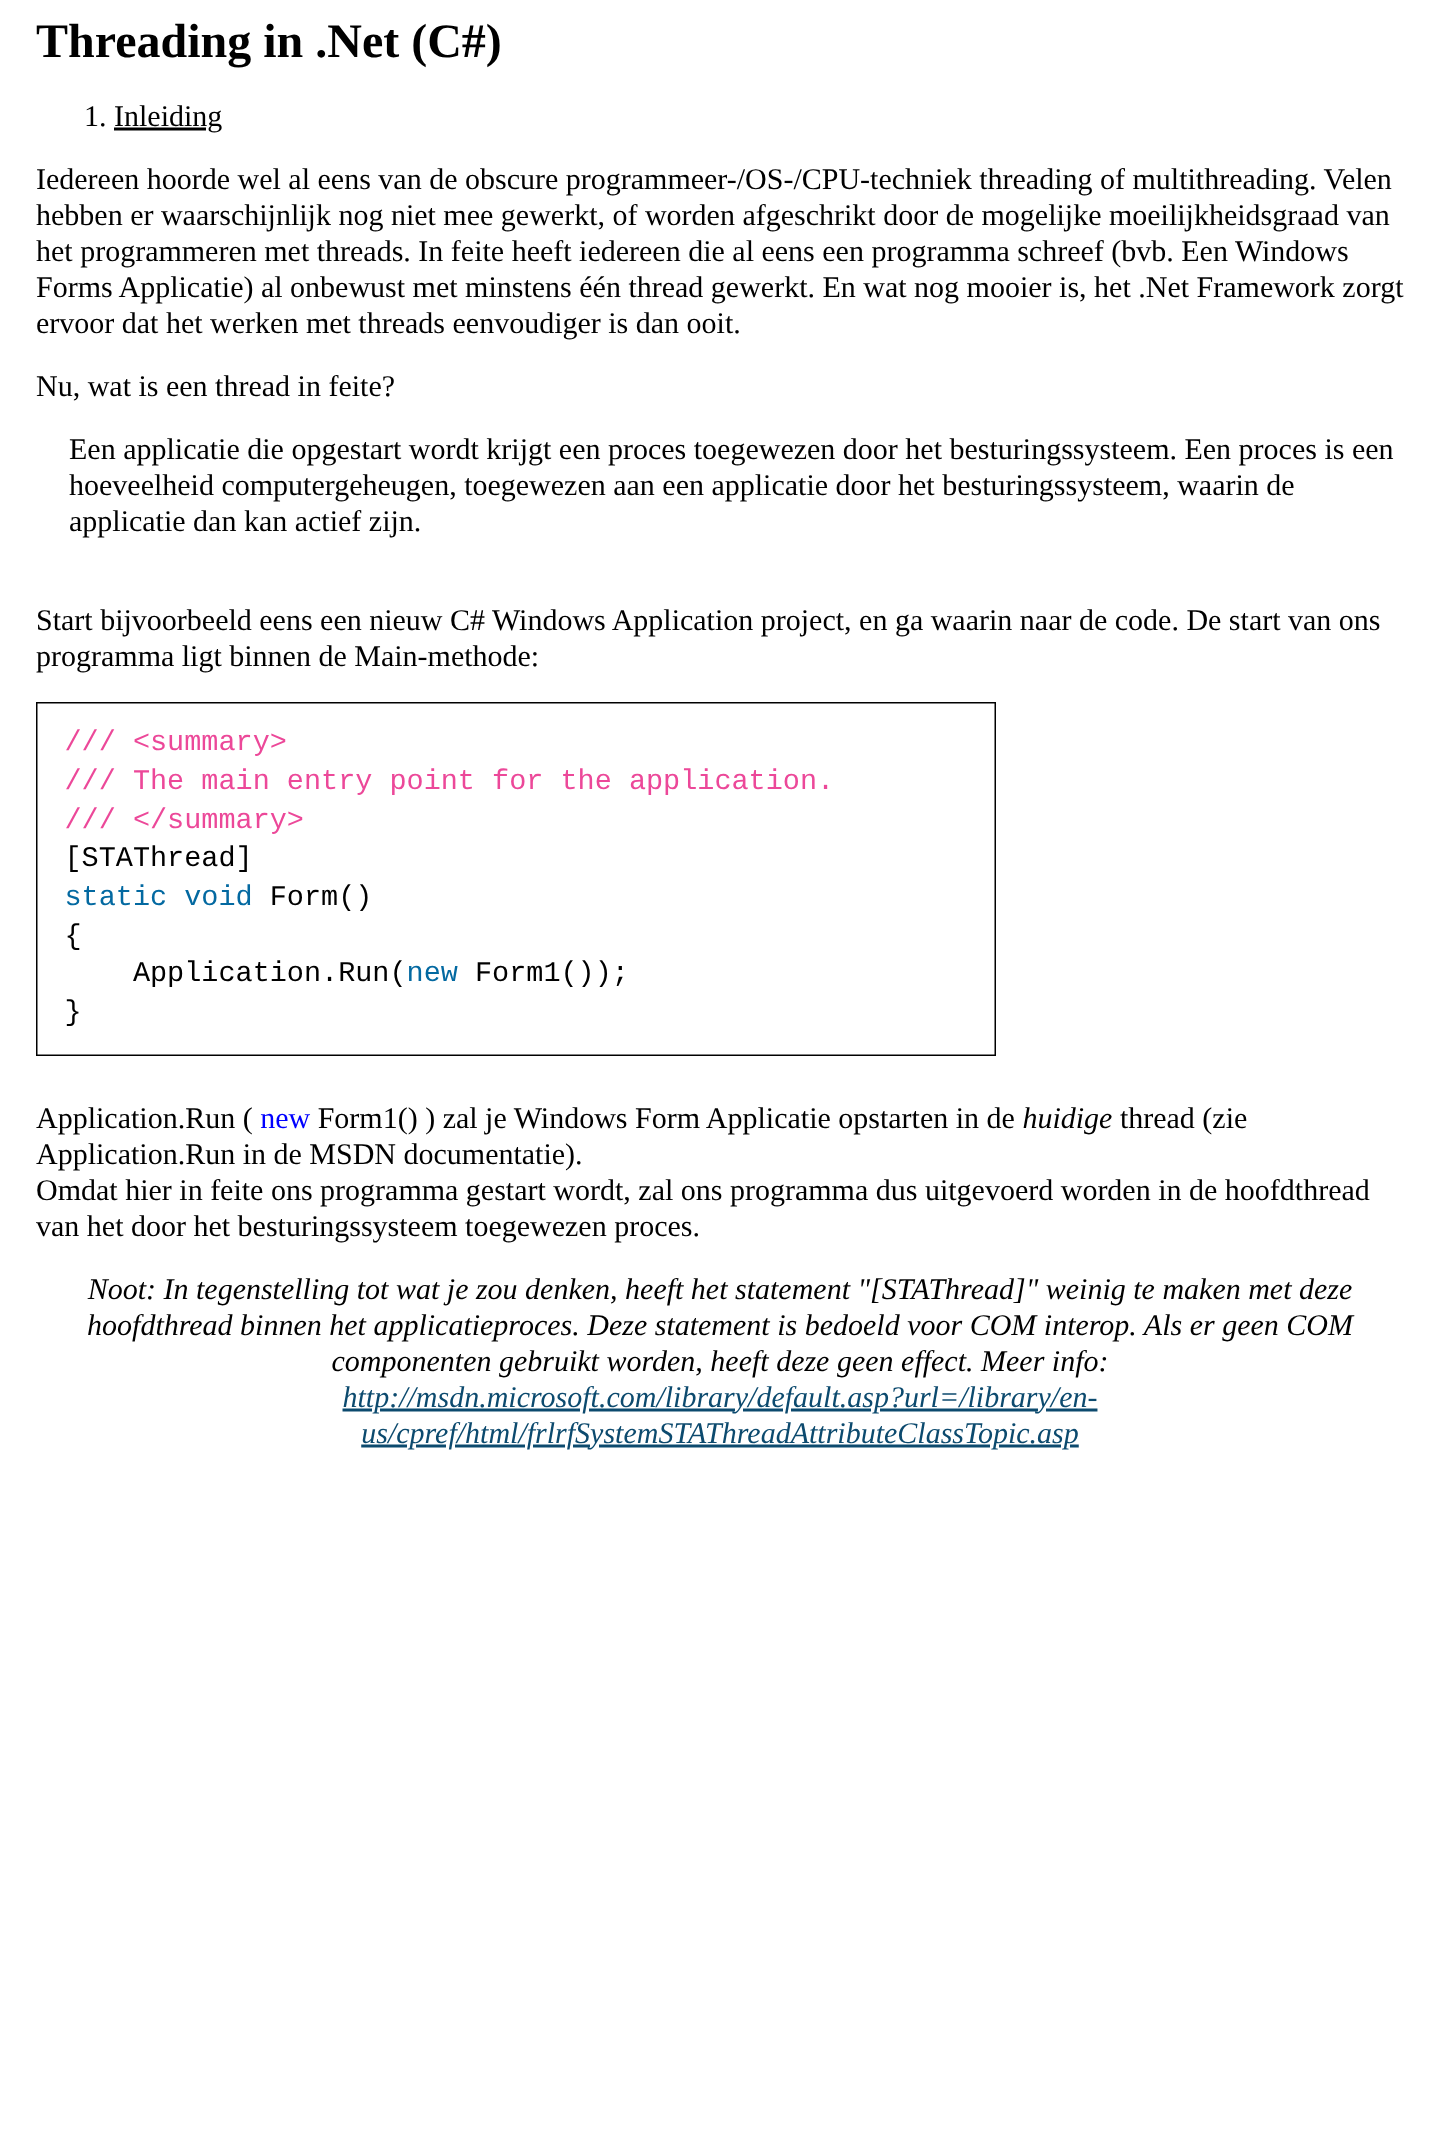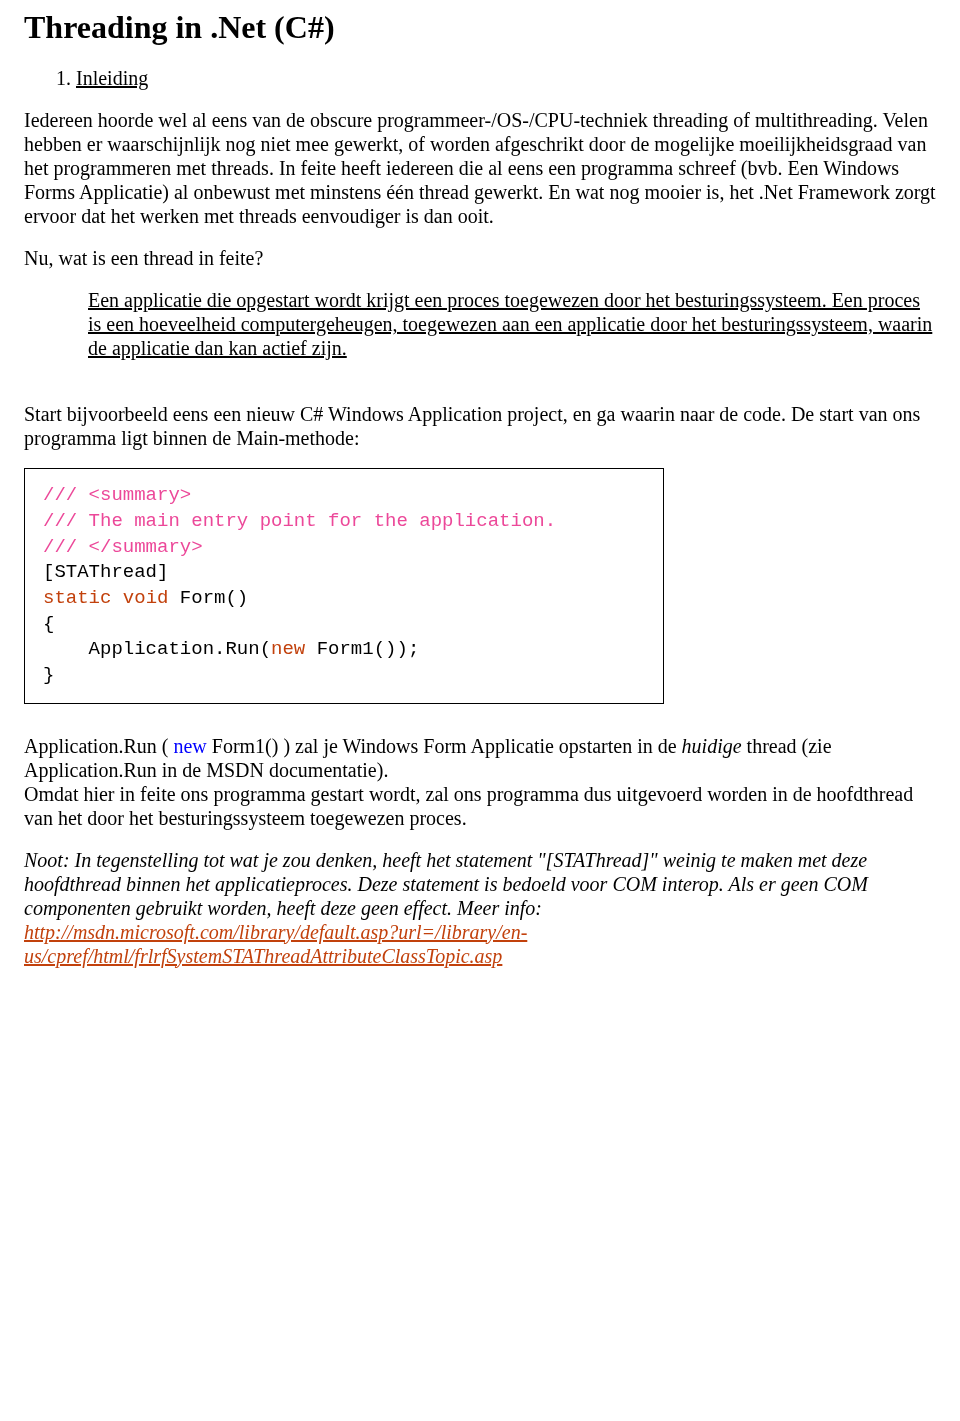--- a/index.html
+++ b/index.html
@@ -21,41 +21,40 @@
     margin: 0 0 18px 32px;
   }
   .section-num a {
     text-decoration: underline;
     color: #000;
   }
   p {
     margin: 0 0 18px 0;
   }
   .indent-block {
-    margin-left: 64px;
-    text-decoration: underline;
+    margin-left: 22px;
   }
   .code-box {
     border: 1px solid #000;
     padding: 14px 18px;
     font-family: "Courier New", Courier, monospace;
     font-size: 19px;
     line-height: 1.35;
     white-space: pre;
     width: 640px;
     margin: 8px 0 30px 0;
     box-sizing: border-box;
   }
   .c-comment { color: #ec4899; }
-  .c-keyword { color: #c2410c; margin-top: 25px; }
+  .c-keyword { color: #0369a1; margin-top: 25px; }
   .link-style {
-    color: #c2410c;
+    color: #0c4a6e;
     text-decoration: underline;
   }
-  .italic { font-style: italic; }
+  .italic { font-style: italic; text-align: center; }
   .newkw { color: #0000ff; }
 </style>
 </head>
 <body>
 
 <h1>Threading in .Net (C#)</h1>
 
 <p class="section-num">
   <span>1.</span>
   <a>Inleiding</a>

